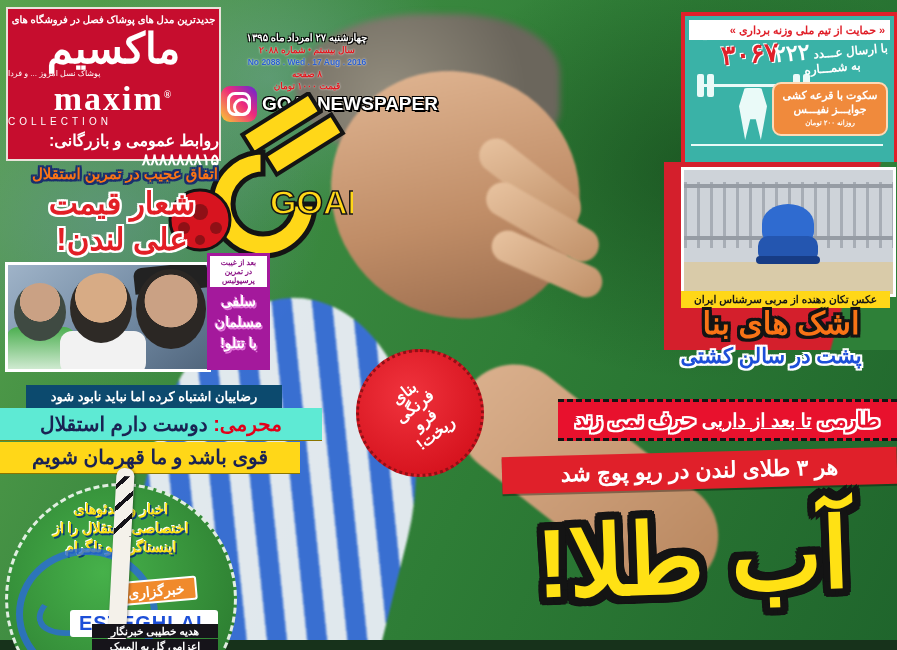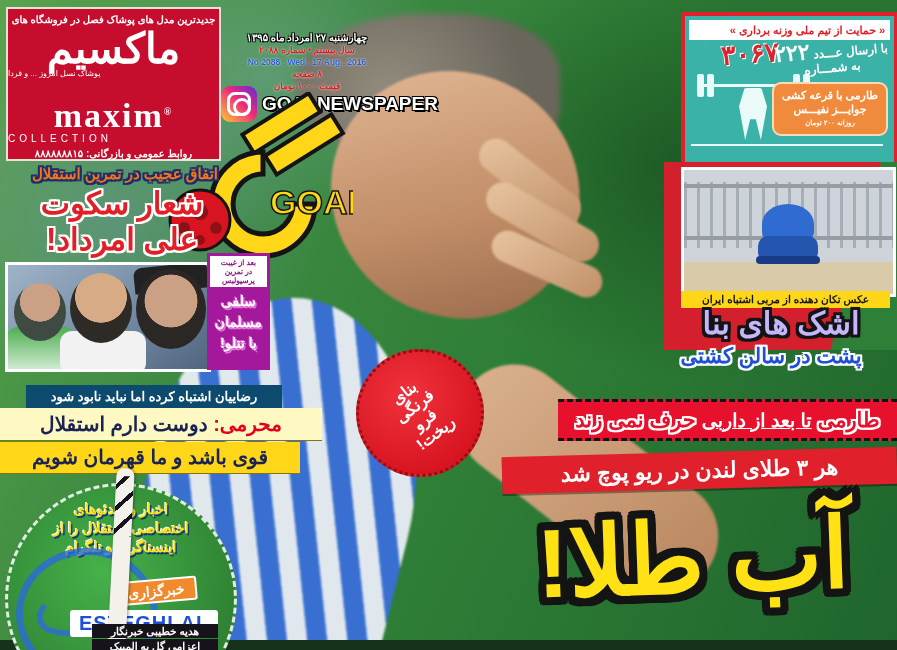--- a/index.html
+++ b/index.html
@@ -44,26 +44,26 @@
         -7px -7px 0 #141414,7px -7px 0 #141414,-7px 7px 0 #141414,7px 7px 0 #141414,
         -8px 0 0 #141414,8px 0 0 #141414,0 -8px 0 #141414,0 8px 0 #141414,
         -5px -8px 0 #141414,5px -8px 0 #141414,-5px 8px 0 #141414,5px 8px 0 #141414,
         -8px -4px 0 #141414,8px -4px 0 #141414,-8px 4px 0 #141414,8px 4px 0 #141414;}
 
   
   .maxim{left:8px;top:9px;width:211px;height:150px;background:#c60d2e;color:#fff;
     box-shadow:0 0 0 2px #e9e4da;display:flex;flex-direction:column;align-items:center;}
   .maxim .tag{font-size:10px;font-weight:bold;margin-top:5px;}
   .maxim .fa{font-size:42px;font-weight:bold;line-height:48px;letter-spacing:2px;text-align:right;}
-  .maxim .sub{font-size:8px;align-self:flex-end;margin:-4px 14px 17px 0;}
+  .maxim .sub{font-size:8px;align-self:flex-end;margin:-4px 14px 0 0;}
   .maxim .en{font-family:"Liberation Serif",serif;font-size:34px;font-weight:bold;
     line-height:34px;letter-spacing:2px;}
   .maxim .en sup{font-size:10px;}
   .maxim .col{font-size:10px;letter-spacing:4px;align-self:flex-end;margin-right:29px;}
-  .maxim .ph{font-size:10px;font-weight:bold;margin-top:4px;letter-spacing:1px;}
+  .maxim .ph{font-size:16px;font-weight:bold;margin-top:4px;letter-spacing:1px;}
 
   
   .datebox{left:246px;top:32px;width:122px;text-align:center;line-height:12px;}
   .datebox .l1{font-size:10px;font-weight:bold;color:#fff;
     text-shadow:1px 1px 0 #000,-1px -1px 0 #000,1px -1px 0 #000,-1px 1px 0 #000;}
   .datebox .l2{font-size:9px;font-weight:bold;color:#e11b22;text-shadow:0 0 2px #fff;}
   .datebox .l3{font-size:8.5px;font-weight:bold;color:#2b5fd0;text-shadow:0 0 2px #fff;}
   .datebox .l4{font-size:9px;font-weight:bold;color:#e11b22;text-shadow:0 0 2px #fff;}
   .insta-row{left:221px;top:86px;display:flex;align-items:center;gap:5px;}
   .ig{width:36px;height:36px;border-radius:9px;position:relative;
@@ -90,21 +90,21 @@
   .h3{left:128px;top:4px;width:70px;height:80px;background:radial-gradient(circle at 50% 40%,#caa184 0 44%,#2b2724 45%);}
   .h3cap{left:126px;top:0px;width:74px;height:26px;background:#222;border-radius:8px 8px 0 0;transform:rotate(-6deg);}
   .purple{left:207px;top:253px;width:63px;height:117px;background:#a4199c;
     display:flex;flex-direction:column;align-items:center;}
   .purple .chip{background:#fff;color:#8c1386;font-size:7.5px;font-weight:900;
     width:57px;margin-top:3px;text-align:center;line-height:9px;padding:2px 0;}
   .purple .hl{color:#fff;font-size:14px;font-weight:900;line-height:21px;margin-top:4px;
     text-shadow:1.5px 1.5px 0 #e173d9,-1px -1px 0 #e173d9;}
   .rez{left:26px;top:385px;width:256px;height:23px;background:#0c4a6e;color:#fff;
     font-size:13px;font-weight:900;line-height:23px;}
-  .y1{left:0;top:408px;width:322px;height:32px;background:#fef9c3;font-size:20px;font-weight:900;
+  .y1{left:0;top:408px;width:322px;height:32px;background:#5eead4;font-size:20px;font-weight:900;
     line-height:32px;color:#1a2353;box-shadow:0 1px 0 #8a7400;}
   .y2{left:0;top:442px;width:300px;height:31px;background:#ffd718;font-size:20px;font-weight:900;
     line-height:31px;color:#1a2353;box-shadow:0 1px 0 #8a7400;}
   .speaker{color:#e2001a;}
 
   
   .badge{left:356px;top:349px;width:122px;height:122px;border-radius:50%;
     background:radial-gradient(circle at 40% 35%,#f0333d,#d7141f 75%);
     border:3px dotted #8f1016;display:flex;align-items:center;justify-content:center;}
   .badge .txt{transform:rotate(-38deg);color:#fff;font-weight:900;font-size:16px;
@@ -143,21 +143,21 @@
     background:repeating-linear-gradient(90deg,#a7adb5 0 3px,transparent 3px 13px);}
   .rail{position:absolute;left:0;width:209px;height:4px;background:#969ca4;}
   .r1{top:14px;} .r2{top:66px;}
   .crouch-t{position:absolute;left:78px;top:34px;width:52px;height:40px;border-radius:50% 50% 30% 30%;
     background:#2f6bd0;}
   .crouch-l{position:absolute;left:74px;top:66px;width:60px;height:26px;border-radius:10px;
     background:#2456b0;}
   .crouch-s{position:absolute;left:72px;top:86px;width:64px;height:8px;border-radius:4px;background:#173c85;}
   .cap-y{left:681px;top:291px;width:209px;height:17px;background:#ffd718;color:#141414;
     font-size:10.5px;font-weight:900;line-height:17px;}
-  .bana{left:668px;top:306px;width:226px;font-size:31px;font-weight:900;color:#c4b5fd;line-height:36px;text-align:center;}
+  .bana{left:668px;top:306px;width:226px;font-size:31px;font-weight:900;color:#f97316;line-height:36px;text-align:center;}
   .posht{left:648px;top:342px;width:246px;font-size:21px;font-weight:900;color:#1d4fd8;line-height:28px;}
   .silence{left:600px;top:377px;width:291px;height:21px;background:#151515;color:#fff;
     font-size:13px;font-weight:900;line-height:21px;margin-top:29px;}
   .taremi{left:558px;top:399px;width:339px;height:36px;background:#e8112d;
     border-top:3px dashed #141414;border-bottom:3px dashed #141414;
     display:flex;align-items:center;justify-content:center;gap:6px;}
   .taremi .red{color:#e8112d;font-size:21px;font-weight:900;}
   .taremi .wh{color:#fff;font-size:19px;font-weight:900;text-decoration:underline;}
 
   
@@ -240,22 +240,22 @@
     <text x="122" y="122" font-size="34" font-weight="bold" fill="#ffd718" stroke="#141414" stroke-width="1.5" font-family="Liberation Sans, sans-serif">GOAL</text>
     <circle cx="52" cy="128" r="30" fill="#d7141f" stroke="#141414" stroke-width="3"></circle>
     <circle cx="52" cy="120" r="8" fill="#8f1016"></circle>
     <circle cx="36" cy="136" r="6" fill="#8f1016"></circle>
     <circle cx="68" cy="136" r="6" fill="#8f1016"></circle>
     <circle cx="52" cy="148" r="5" fill="#8f1016"></circle>
   </svg>
 
   <div class="abs kicker1 rtl c ol-n">اتفاق عجیب در تمرین استقلال</div>
   <div class="abs parvin rtl c ol-w">
-    <div>شعار سکوت</div>
-    <div>علی امرداد!</div>
+    <div>شعار قیمت</div>
+    <div>علی لندن!</div>
   </div>
 
   <div class="abs selfie">
     <div class="head h1b"></div>
     <div class="head h1"></div>
     <div class="head h2b"></div>
     <div class="head h2"></div>
     <div class="head h3cap"></div>
     <div class="head h3"></div>
   </div>
@@ -297,36 +297,36 @@
     <div class="plate pl4"></div>
     <div class="lifter-body"></div>
     <div class="floor"></div>
     <div class="n3067">۳۰۶۷</div>
     <div class="send rtl">
       <span>با ارسال عـــدد</span>
       <span class="big">۲۲۲</span>
       <div>به شمـــاره</div>
     </div>
     <div class="prize rtl">
-      <div>طارمی با قرعه کشی</div>
+      <div>سکوت با قرعه کشی</div>
       <div>جوایـــز نفیـــس</div>
       <div class="note">روزانه ۲۰۰ تومان</div>
     </div>
   </div>
 
   <div class="abs red-backdrop"></div>
   <div class="abs photo2">
     <div class="fence"></div>
     <div class="rail r1"></div>
     <div class="rail r2"></div>
     <div class="crouch-t"></div>
     <div class="crouch-l"></div>
     <div class="crouch-s"></div>
   </div>
-  <div class="abs cap-y rtl c">عکس تکان دهنده از مربی اشتباه ایران</div>
+  <div class="abs cap-y rtl c">عکس تکان دهنده از مربی سرشناس ایران</div>
   <div class="abs bana rtl c ol-k3">اشک های بنا</div>
   <div class="abs posht rtl c ol-w">پشت در سالن کشتی</div>
   <div class="abs silence rtl c">روز سکوت خودخواسته</div>
   <div class="abs taremi rtl">
     <span class="red ol-w">طارمی</span>
     <span class="wh">تا بعد از داربی</span>
     <span class="red ol-w">حرف نمی زند</span>
   </div>
 
   <div class="abs gold-kicker rtl c">هر ۳ طلای لندن در ریو پوچ شد</div>

